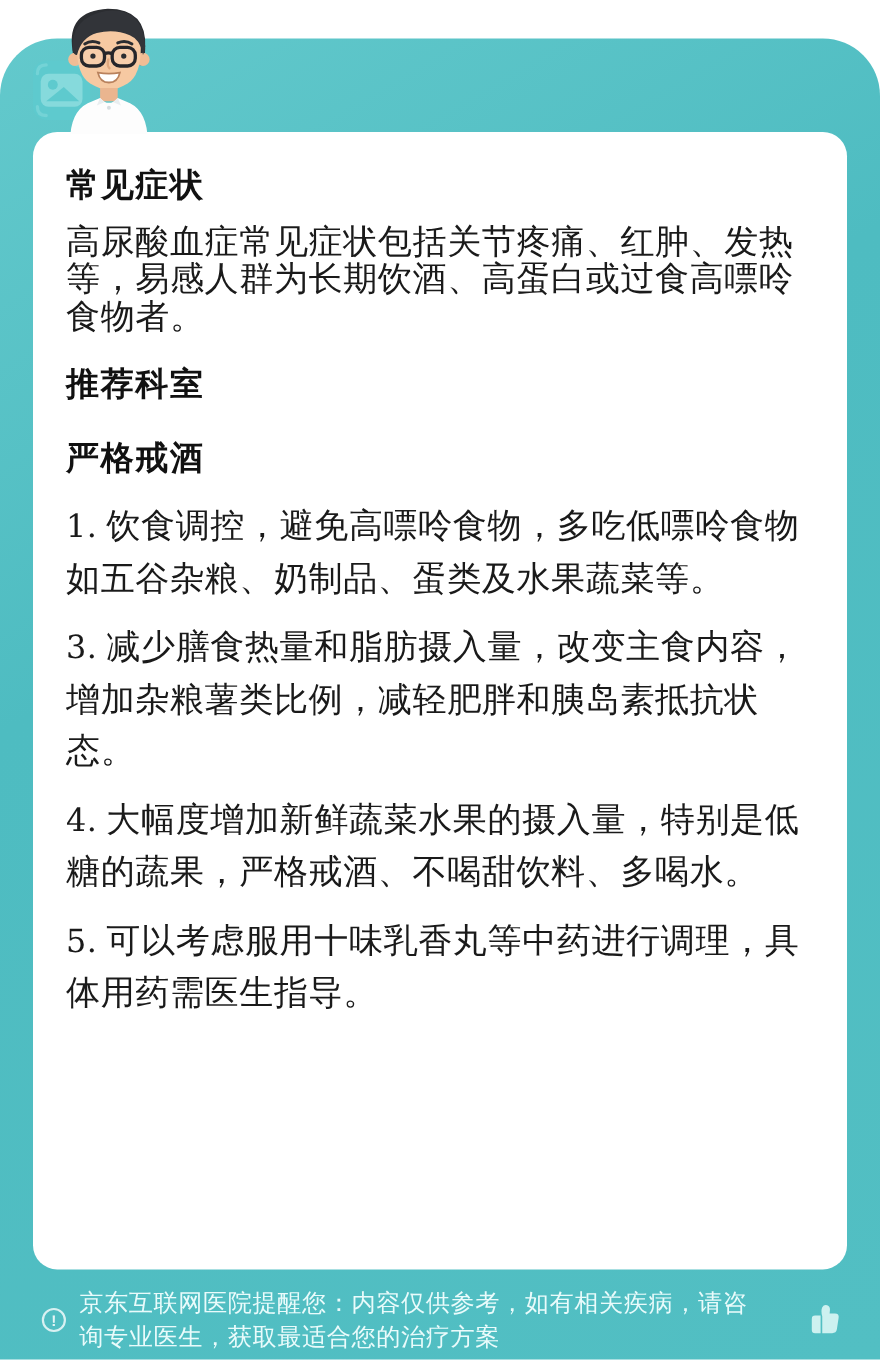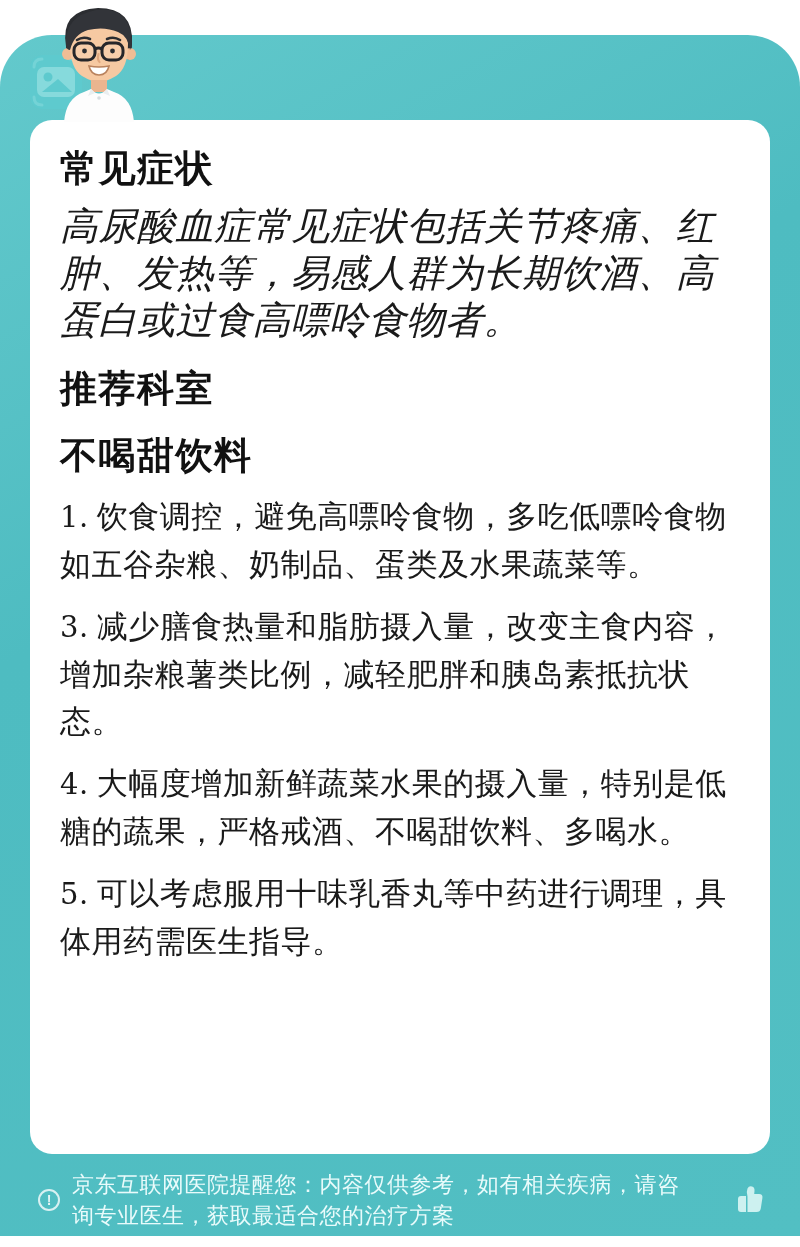--- a/index.html
+++ b/index.html
@@ -20,24 +20,24 @@
 
   
   .plate { position: absolute; left: 28px; top: 16px; width: 56px; height: 60px; }
 
   
   .avatar { position: absolute; left: 44px; top: -33px; width: 108px; height: 122px; }
 
   
   .card { position: absolute; top: 85px; left: 30px; width: 740px; height: 1034px;
     background: #ffffff; border-radius: 22px; padding: 4px 30px 10px 30px; overflow: hidden; }
-  .card h2 { font-size: 37px; font-weight: bold; color: #111111; letter-spacing: 1.5px;
+  .card h2 { font-size: 30px; font-weight: bold; color: #111111; letter-spacing: 1.5px;
     margin: 23px 0 0 0; line-height: 44px; }
-  .card p { font-size: 38px; color: #1a1a1a; line-height: 47px; letter-spacing: 0.5px;
-    margin: 12px 0 10px 0; font-style: italic; }
+  .card p { font-size: 31px; color: #1a1a1a; line-height: 34px; letter-spacing: 0.5px;
+    margin: 12px 0 10px 0; }
   .card .li { font-size: 31px; color: #1a1a1a; line-height: 47px; letter-spacing: 0.5px;
     margin: 15px 0 9px 0; }
   .card .li .num { font-family: "DejaVu Serif", "Liberation Serif", serif;
     font-size: 29px; margin-right: 8px; }
 
   
   .footer { position: absolute; left: 38px; right: 26px; top: 1127px; height: 76px;
     display: flex; align-items: center; }
   .info-icon { flex: 0 0 auto; width: 22px; height: 22px; border: 2px solid rgba(255,255,255,0.78);
     border-radius: 50%; color: rgba(255,255,255,0.85); font-size: 14px; font-weight: bold;
@@ -72,21 +72,21 @@
         </svg>
       </div>
     </div>
 
     <div class="card">
       <h2>常见症状</h2>
       <p>高尿酸血症常见症状包括关节疼痛、红肿、发热等，易感人群为长期饮酒、高蛋白或过食高嘌呤食物者。</p>
 
       <h2>推荐科室</h2>
 
-      <h2>不喝甜饮料</h2>
+      <h2>严格戒酒</h2>
 
       <div class="li"><span class="num">1.</span><span>饮食调控，避免高嘌呤食物，多吃低嘌呤食物如五谷杂粮、奶制品、蛋类及水果蔬菜等。</span></div>
       <div class="li"><span class="num">3.</span><span>减少膳食热量和脂肪摄入量，改变主食内容，增加杂粮薯类比例，减轻肥胖和胰岛素抵抗状态。</span></div>
       <div class="li"><span class="num">4.</span><span>大幅度增加新鲜蔬菜水果的摄入量，特别是低糖的蔬果，严格戒酒、不喝甜饮料、多喝水。</span></div>
       <div class="li"><span class="num">5.</span><span>可以考虑服用十味乳香丸等中药进行调理，具体用药需医生指导。</span></div>
     </div>
 
     <div class="footer">
       <div class="info-icon">!</div>
       <div class="disclaimer">京东互联网医院提醒您：内容仅供参考，如有相关疾病，请咨询专业医生，获取最适合您的治疗方案</div>

